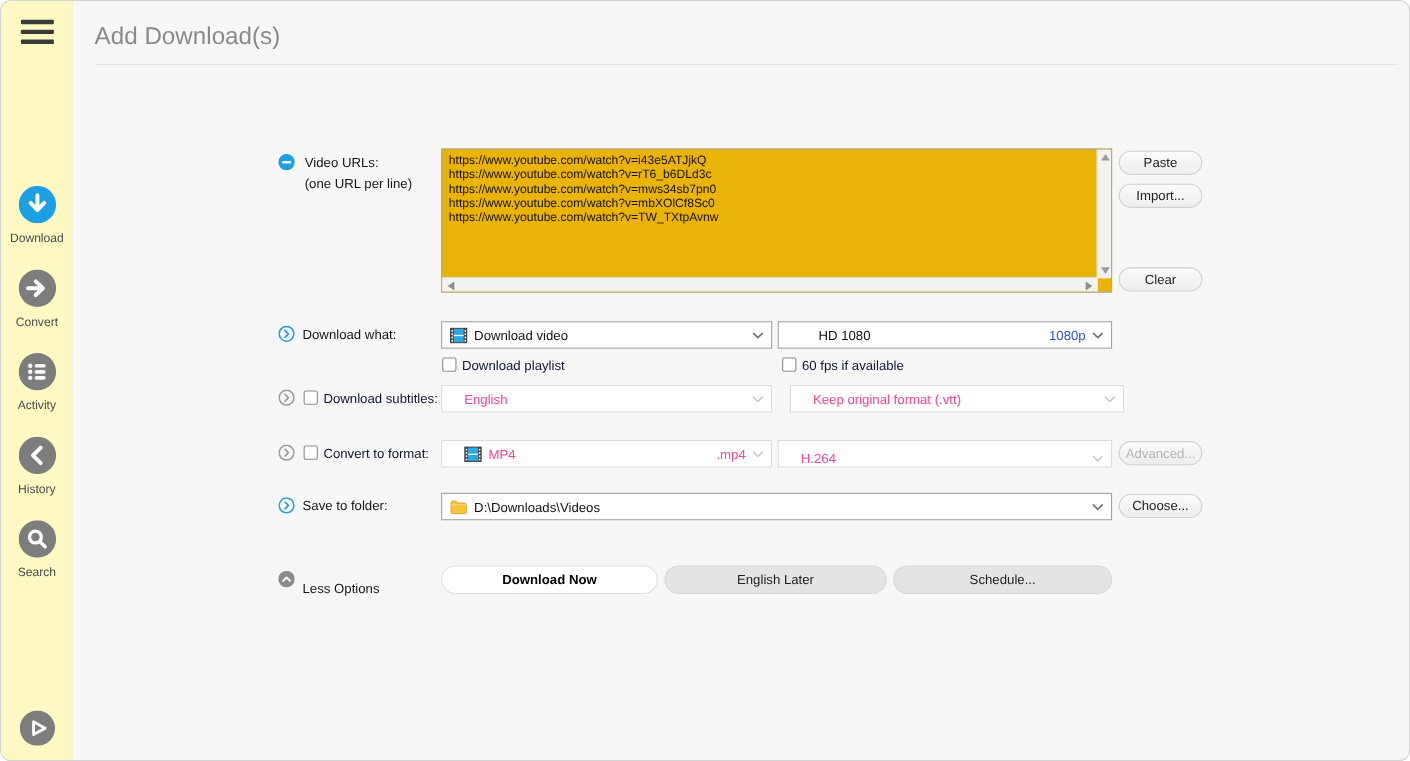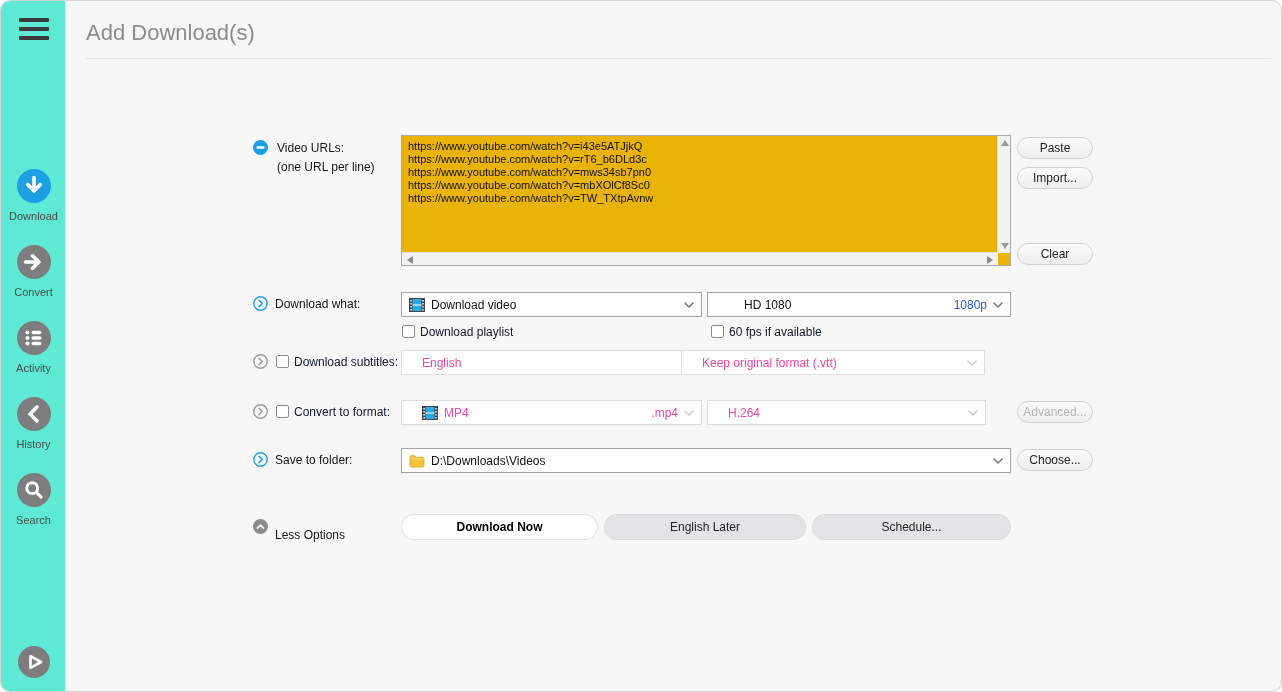--- a/index.html
+++ b/index.html
@@ -4,21 +4,21 @@
 <style>
   * { box-sizing: border-box; margin: 0; padding: 0; }
   html,body { width:1282px; height:692px; background:#fff; font-family:"Liberation Sans", sans-serif; }
   .window {
     position:relative; width:1282px; height:692px; background:#f7f7f7;
     border:1px solid #d4d4d4; border-radius:10px; overflow:hidden;
   }
   
   .sidebar {
     position:absolute; left:0; top:0; width:65px; height:100%;
-    background:#5eead4; border-right:1px solid #ececec;
+    background:#fef9c3; border-right:1px solid #ececec;
   }
   .hamburger { position:absolute; left:18px; top:17px; width:30px; height:26px; cursor:pointer; }
   .hamburger span { display:block; height:4px; background:#3a3a3a; border-radius:1px; margin-bottom:5px; }
   .nav-item { position:absolute; left:0; width:65px; text-align:center; cursor:pointer; }
   .nav-item .circ { display:inline-block; width:34px; height:34px; }
   .nav-item .lbl { display:block; font-size:11px; color:#4a4a4a; margin-top:3px; }
   .play-fab { position:absolute; left:17px; top:645px; width:32px; height:32px; cursor:pointer; }
   
   .main { position:absolute; left:65px; top:0; right:0; bottom:0; }
   .page-title { position:absolute; left:20px; top:19px; font-size:22px; font-weight:400; color:#8a8a8a; }
@@ -228,21 +228,21 @@
     </span>
     <span class="cb" style="left:210px; top:354px;"></span>
     <span class="cb-lbl" style="left:228px; top:354px;">Download subtitles:</span>
 
     <div class="dd disabled" style="left:335px; top:349px; width:301px;">
       <span class="grow">English</span>
       <span class="chev"><svg width="10" height="7" viewBox="0 0 10 7">
             <path d="M1 1l4 4 4-4" stroke="#ccc" stroke-width="1.6" fill="none" stroke-linecap="round" stroke-linejoin="round"></path>
           </svg></span>
     </div>
-    <div class="dd disabled" style="left:615px; top:349px; width:304px;gap:14px;">
+    <div class="dd disabled" style="left:652px; top:349px; width:304px;gap:14px;">
       <span class="grow">Keep original format (.vtt)</span>
       <span class="chev"><svg width="10" height="7" viewBox="0 0 10 7">
             <path d="M1 1l4 4 4-4" stroke="#ccc" stroke-width="1.6" fill="none" stroke-linecap="round" stroke-linejoin="round"></path>
           </svg></span>
     </div>
 
     <span class="abs" style="left:187px; top:403px;">
       <svg width="15" height="15" viewBox="0 0 15 15">
           <circle cx="7.5" cy="7.5" r="6.7" fill="none" stroke="#9a9a9a" stroke-width="1.4"></circle>
           <path d="M6.1 4.4l3.1 3.1-3.1 3.1" stroke="#9a9a9a" stroke-width="1.5" fill="none" stroke-linecap="round" stroke-linejoin="round"></path>
@@ -267,21 +267,21 @@
             <rect x="13.3" y="12" width="1.4" height="1.6" fill="#fff"></rect>
             <rect x="3.5" y="7.4" width="9" height="1.2" fill="#eaf6fd"></rect>
           </svg>
       </span>
       <span class="grow">MP4</span>
       <span class="right-tag">.mp4</span>
       <span class="chev"><svg width="10" height="7" viewBox="0 0 10 7">
             <path d="M1 1l4 4 4-4" stroke="#ccc" stroke-width="1.6" fill="none" stroke-linecap="round" stroke-linejoin="round"></path>
           </svg></span>
     </div>
-    <div class="dd disabled" style="left:641px; top:399px; width:279px;">
+    <div class="dd disabled" style="left:641px; top:399px; width:304px;align-items:flex-end;">
       <span class="grow">H.264</span>
       <span class="chev"><svg width="10" height="7" viewBox="0 0 10 7">
             <path d="M1 1l4 4 4-4" stroke="#ccc" stroke-width="1.6" fill="none" stroke-linecap="round" stroke-linejoin="round"></path>
           </svg></span>
     </div>
     <button class="pill disabled" style="left:951px; top:400px;">Advanced...</button>
 
     <span class="abs" style="left:187px; top:451px;">
       <svg width="15" height="15" viewBox="0 0 15 15">
           <circle cx="7.5" cy="7.5" r="6.7" fill="none" stroke="#1d9fe4" stroke-width="1.4"></circle>

